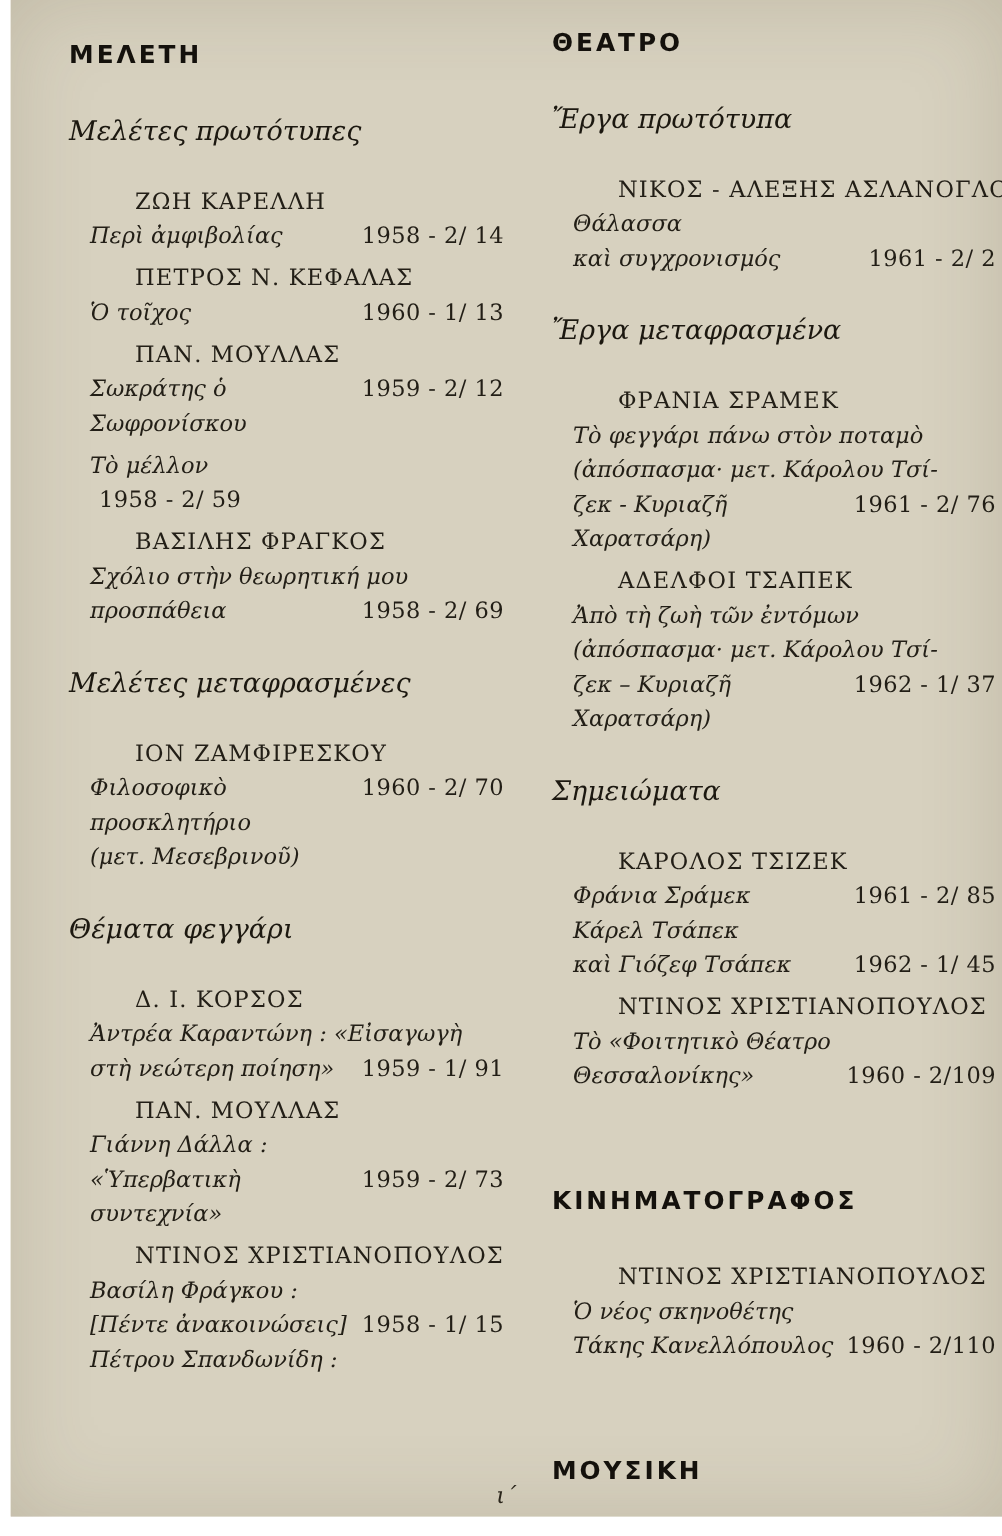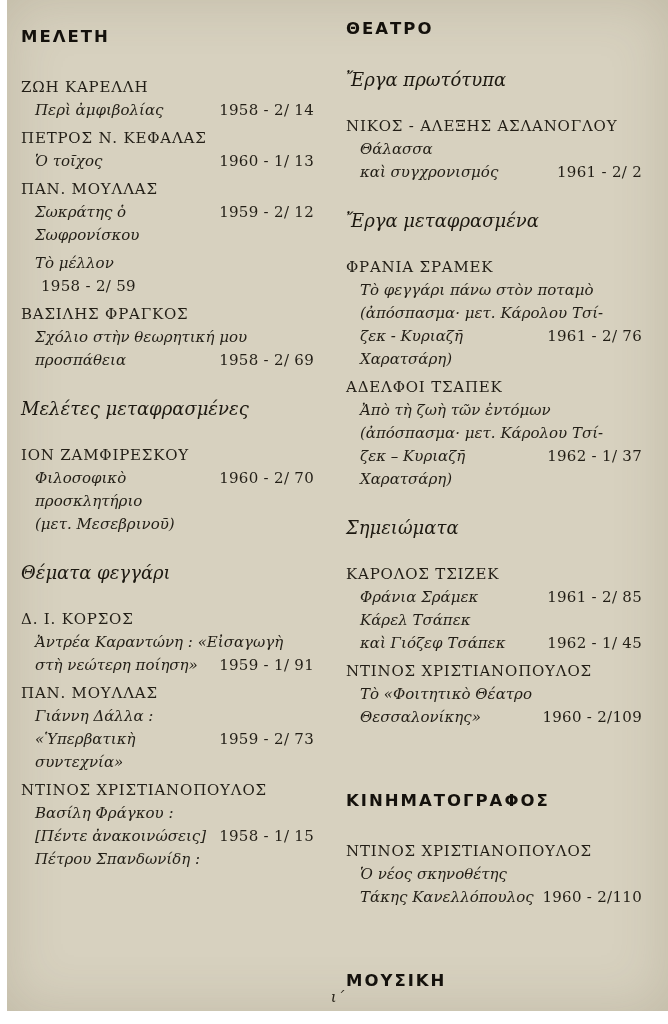--- a/index.html
+++ b/index.html
@@ -8,20 +8,21 @@
     background:#fdfdfb;
     font-family:"DejaVu Serif", serif;
     color:#221e16;
     overflow:hidden;
   }
   .scan { position:relative; width:668px; height:1024px; background:#ffffff; }
   .paper {
     position:absolute; left:7px; top:0; right:0; bottom:13px;
     background:#d7d1bf;
     box-shadow: inset 0 0 55px rgba(95,85,55,0.18);
+    padding-left: 25px;
   }
   .columns { display:flex; padding:0 26px 0 14px; }
   .col { width:293px; }
   .col-left  { padding-top:26px; }
   .col-right { padding-top:18px; margin-left:32px; width:296px; }
 
   .section-heading {
     font-family:"DejaVu Sans", sans-serif;
     font-weight:700;
     font-size:16.5px; line-height:22px;
@@ -36,20 +37,21 @@
     font-size:18px; line-height:24px;
     margin:25px 0 23px 0;
     color:#1c1810;
   }
 
   .entry { margin:0 0 5px 0; }
   .entry-author {
     font-size:15px; line-height:23px;
     letter-spacing:0.8px;
     white-space:nowrap;
+    margin-left:44px;
   }
   .entry-line {
     display:flex; justify-content:space-between; align-items:baseline;
     padding-left:14px;
     font-style:italic;
     font-size:15px; line-height:23px;
   }
   .line-text { }
   .line-ref {
     font-style:normal;
@@ -67,20 +69,21 @@
   }
 </style>
 </head>
 <body>
 
 <div class="scan">
   <div class="paper">
     <div class="columns" id="columns">
         <div class="col col-left">
           <h2 class="section-heading">ΜΕΛΕΤΗ</h2>
+          <h3 class="group-subheading">Μελέτες πρωτότυπες</h3>
           <div class="entry">
             <div class="entry-author">ΖΩΗ ΚΑΡΕΛΛΗ</div>
             <div class="entry-line">
               <span class="line-text">Περὶ ἀμφιβολίας</span>
               <span class="line-ref">1958 - 2/ 14</span>
             </div>
           </div>
           <div class="entry">
             <div class="entry-author">ΠΕΤΡΟΣ Ν. ΚΕΦΑΛΑΣ</div>
             <div class="entry-line">

